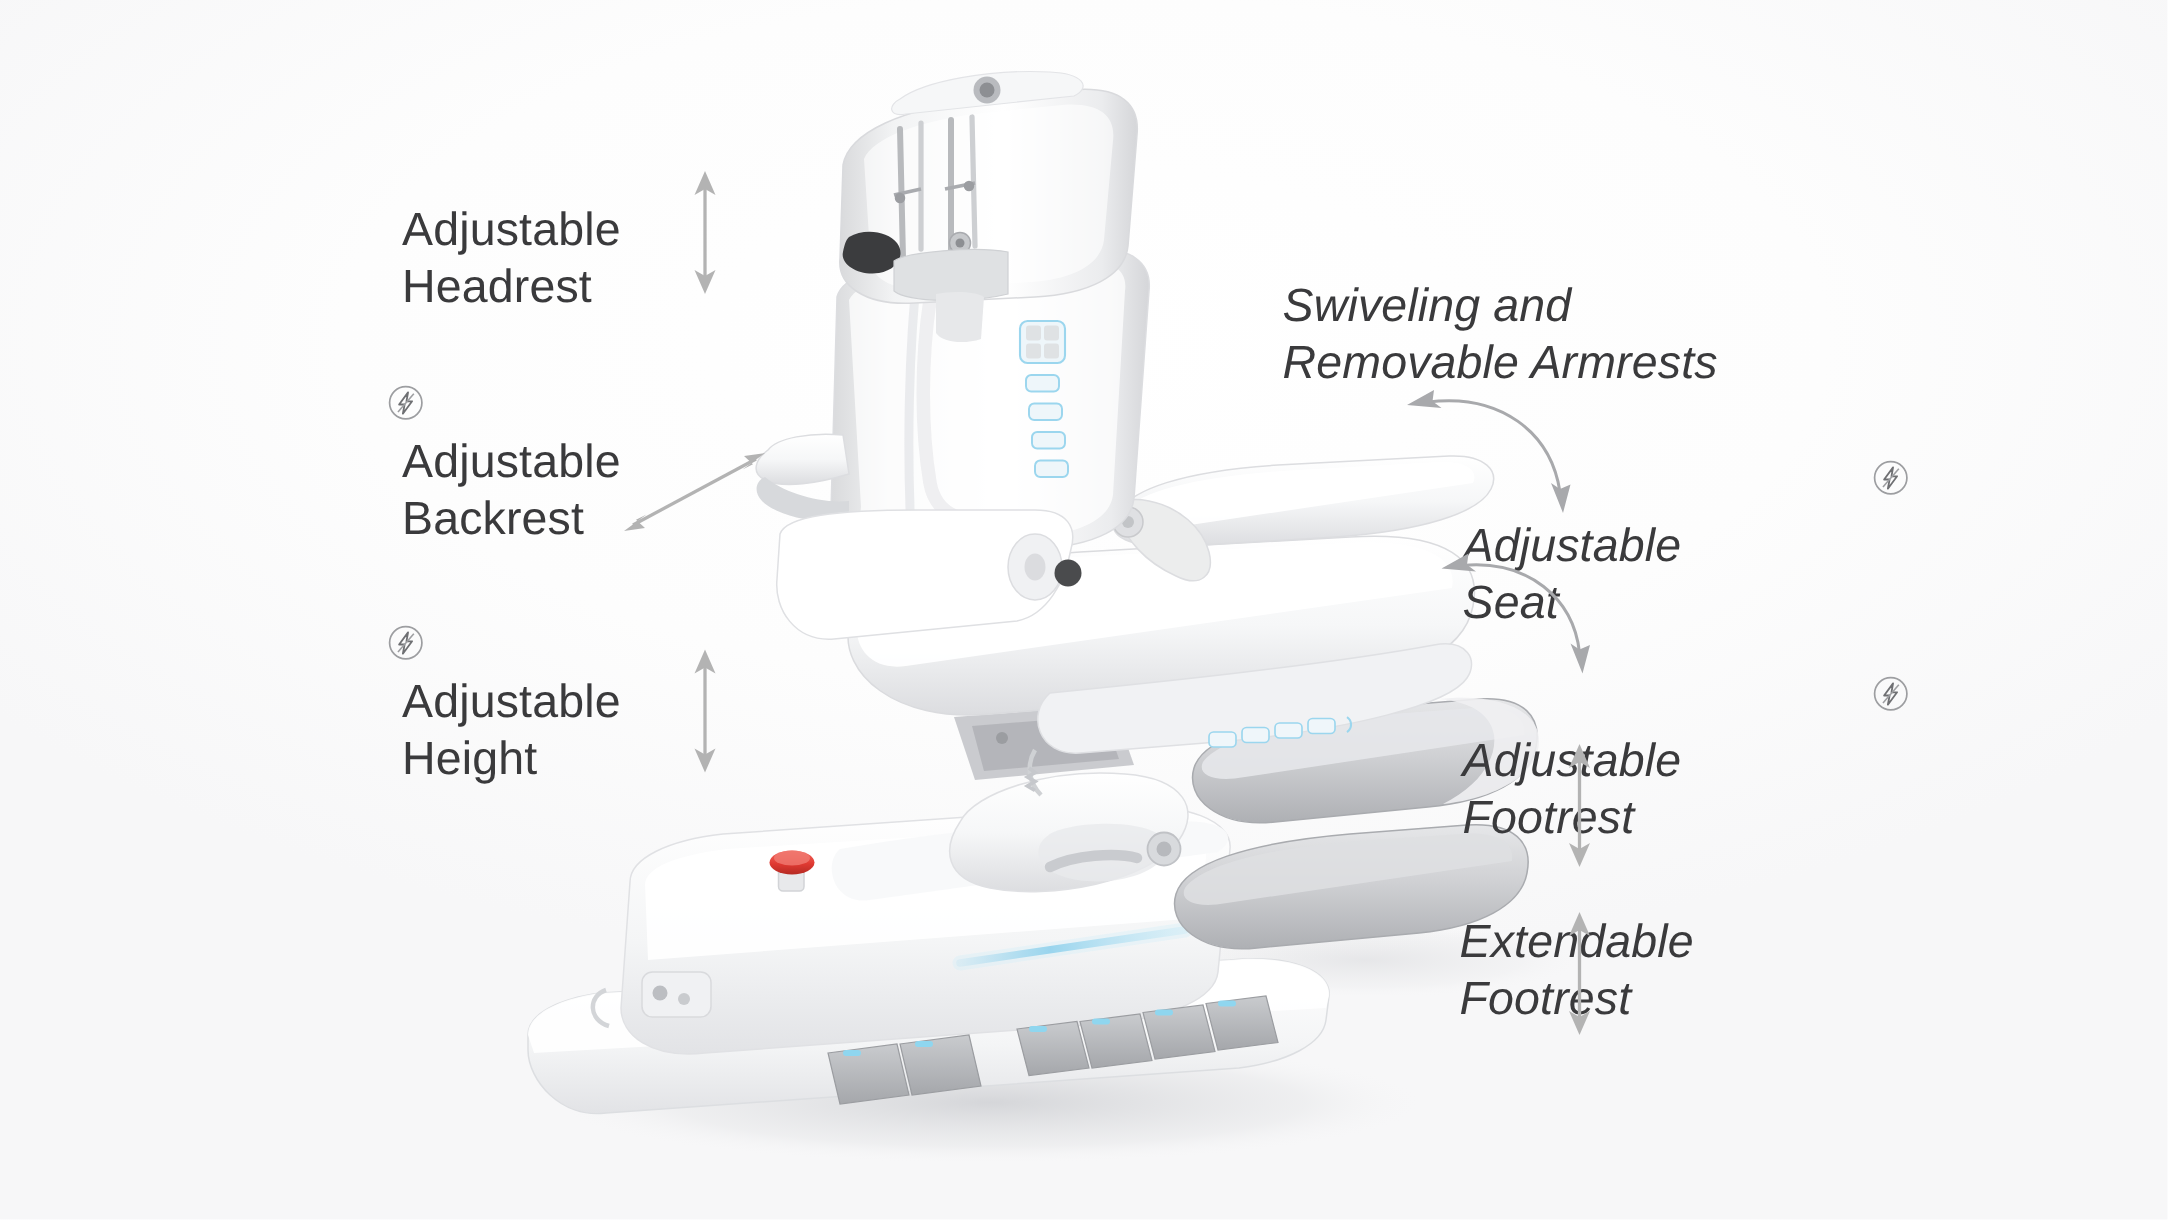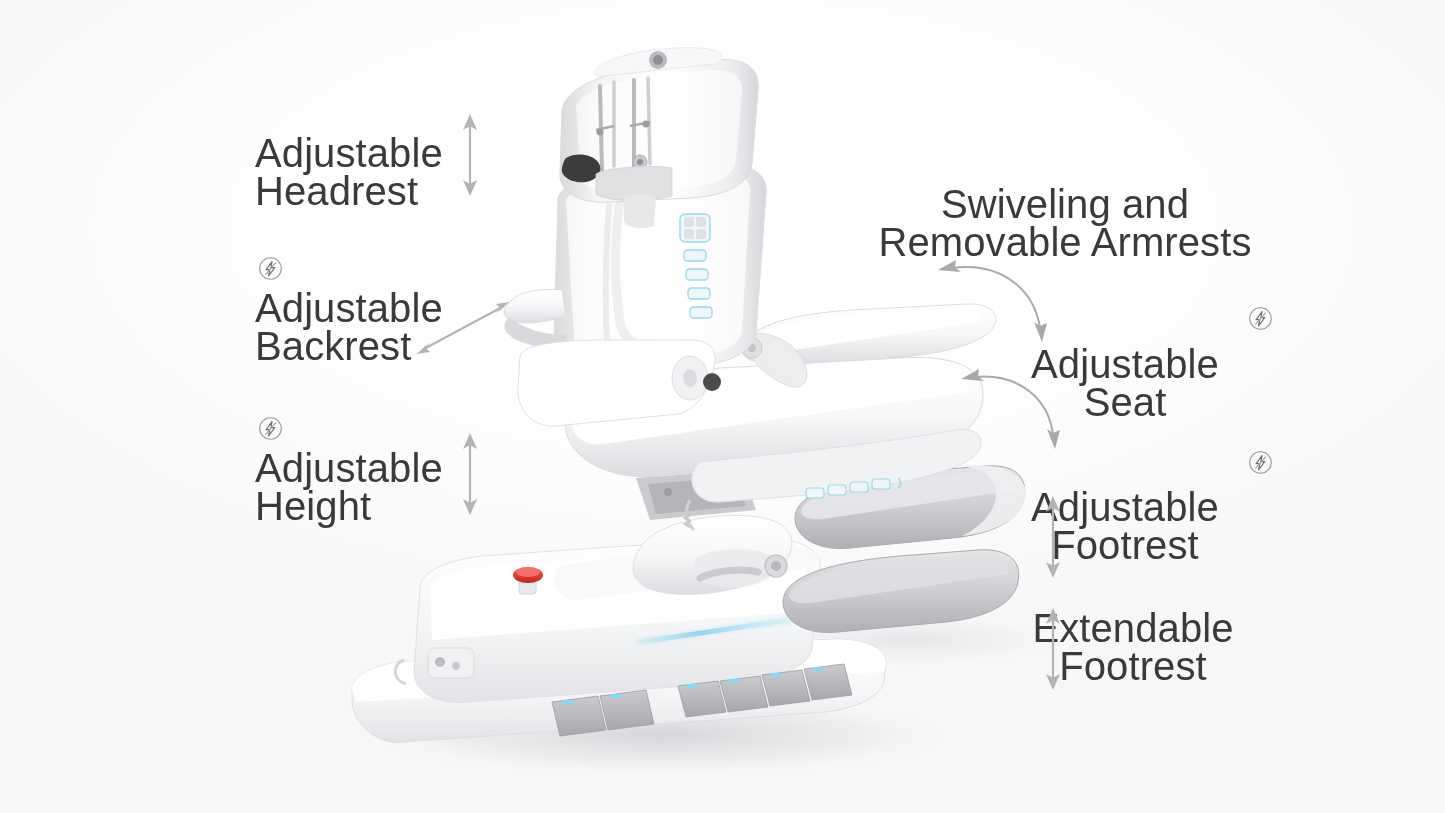--- a/index.html
+++ b/index.html
@@ -12,28 +12,29 @@
   #stage{
     position:relative;width:1445px;height:813px;
     background:
       radial-gradient(ellipse 900px 420px at 50% 28%, #ffffff 0%, #fdfdfd 55%, #f7f7f8 100%),
       linear-gradient(160deg,#ffffff 0%,#fbfbfc 45%,#f4f4f6 100%);
   }
   
   .label{
     position:absolute;
     color:#3a3a3c;
-    font-size:40px;
+    font-size:31px;
     line-height:38px;
     font-weight:400;
     letter-spacing:.1px;
     white-space:pre-line;
+    margin-left:13px;
   }
   .label.left{text-align:left;}
-  .label.right{text-align:center;}
+  .label.right{text-align:left;font-style:italic;}
 
   
   .ebadge{position:absolute;width:25px;height:25px;}
   .ebadge svg{display:block;width:25px;height:25px;}
 
   
   .arrow{position:absolute;}
   .arrow svg{display:block;overflow:visible;}
 
   

